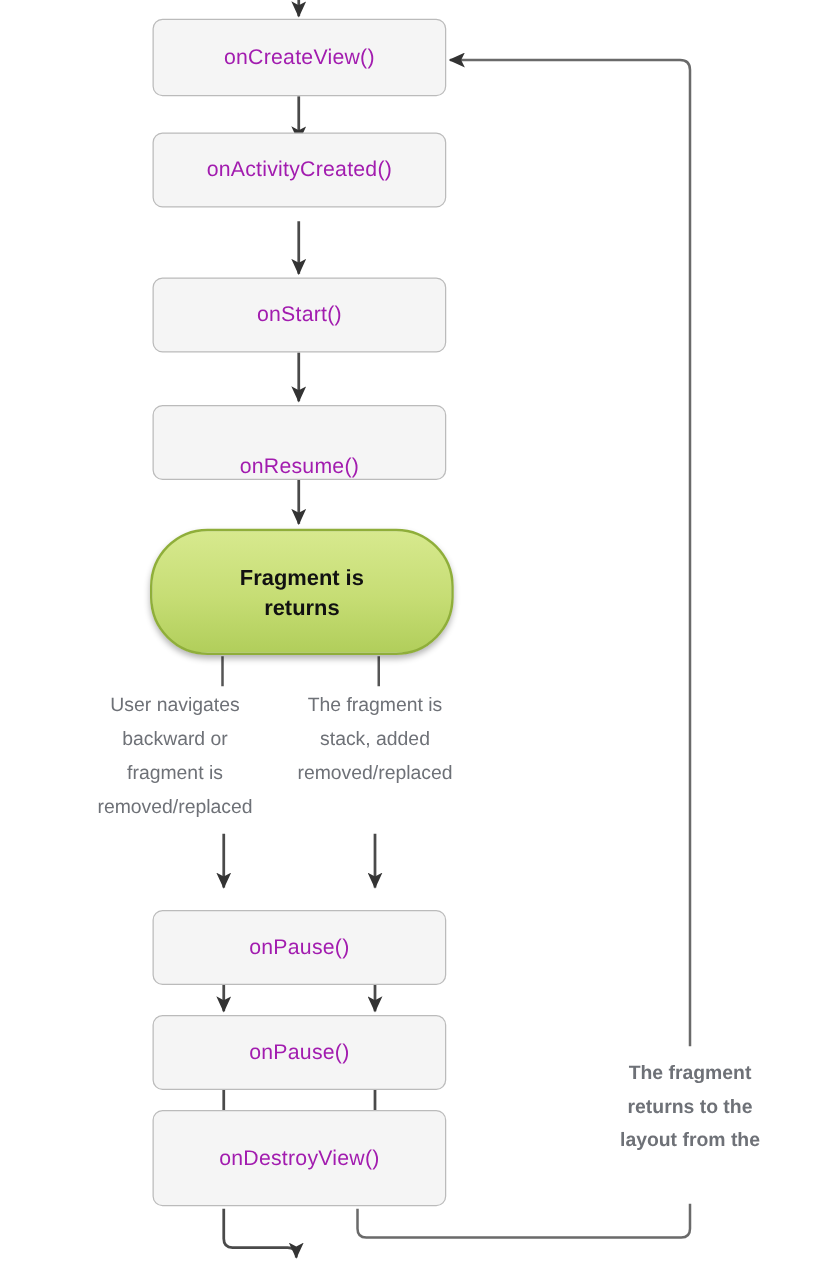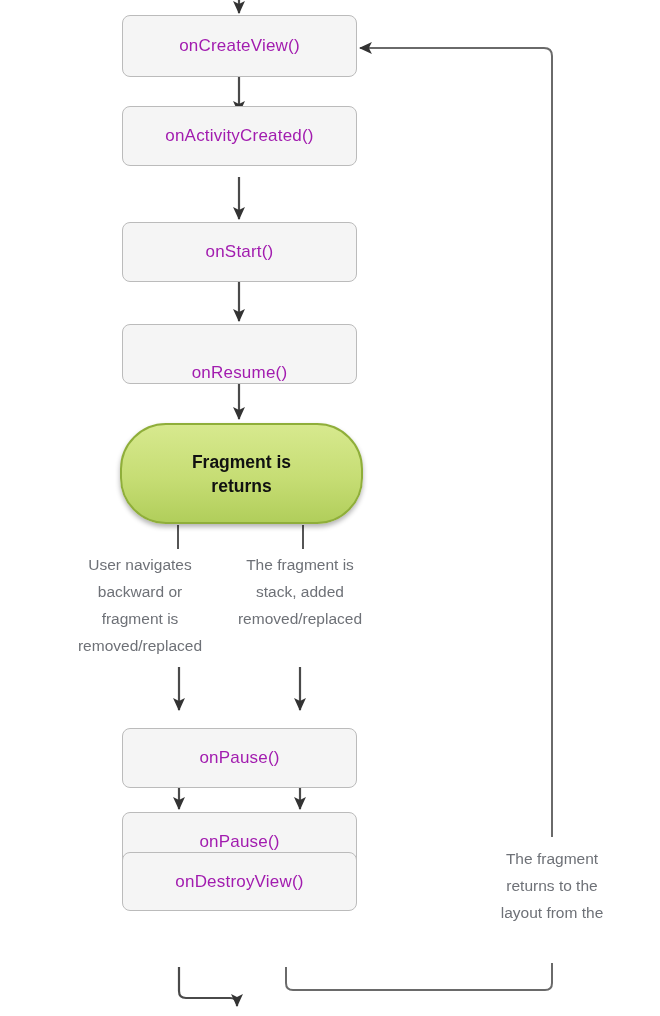--- a/index.html
+++ b/index.html
@@ -104,23 +104,23 @@
   </div>
 
   <div class="node" style="top:728px;">
     <span>onPause()</span>
   </div>
 
   <div class="node" style="top:812px;">
     <span>onPause()</span>
   </div>
 
-  <div class="note" style="left:462px;top:845px;width:180px;">
+  <div class="note" style="left:462px;top:845px;width:180px;font-weight:bold;">
     <span>The fragment</span>
     <span>returns to the</span>
     <span>layout from the</span>
   </div>
 
-  <div class="node" style="top:852px;height:59px;">
+  <div class="node" style="top:888px;height:77px;">
     <span>onDestroyView()</span>
   </div>
 
 </div>
 
 </body></html>

